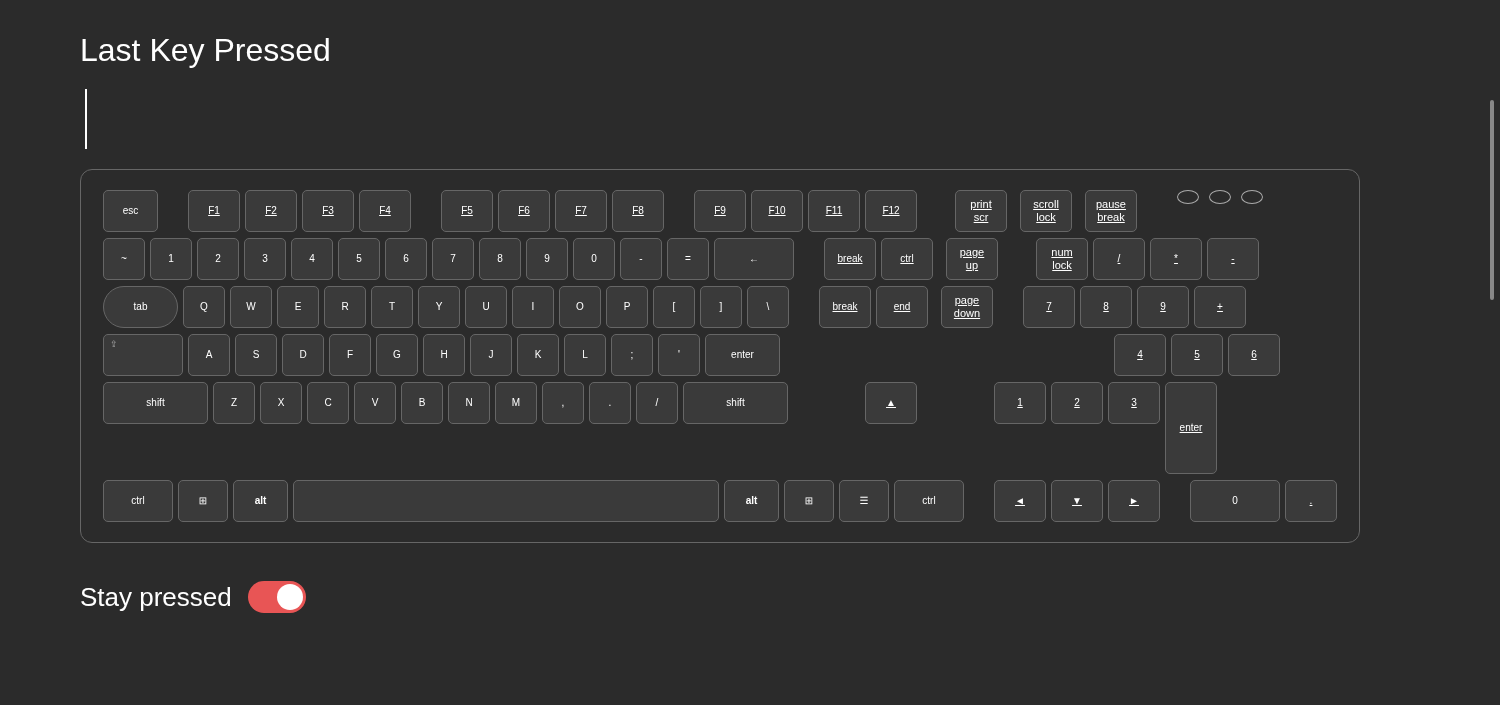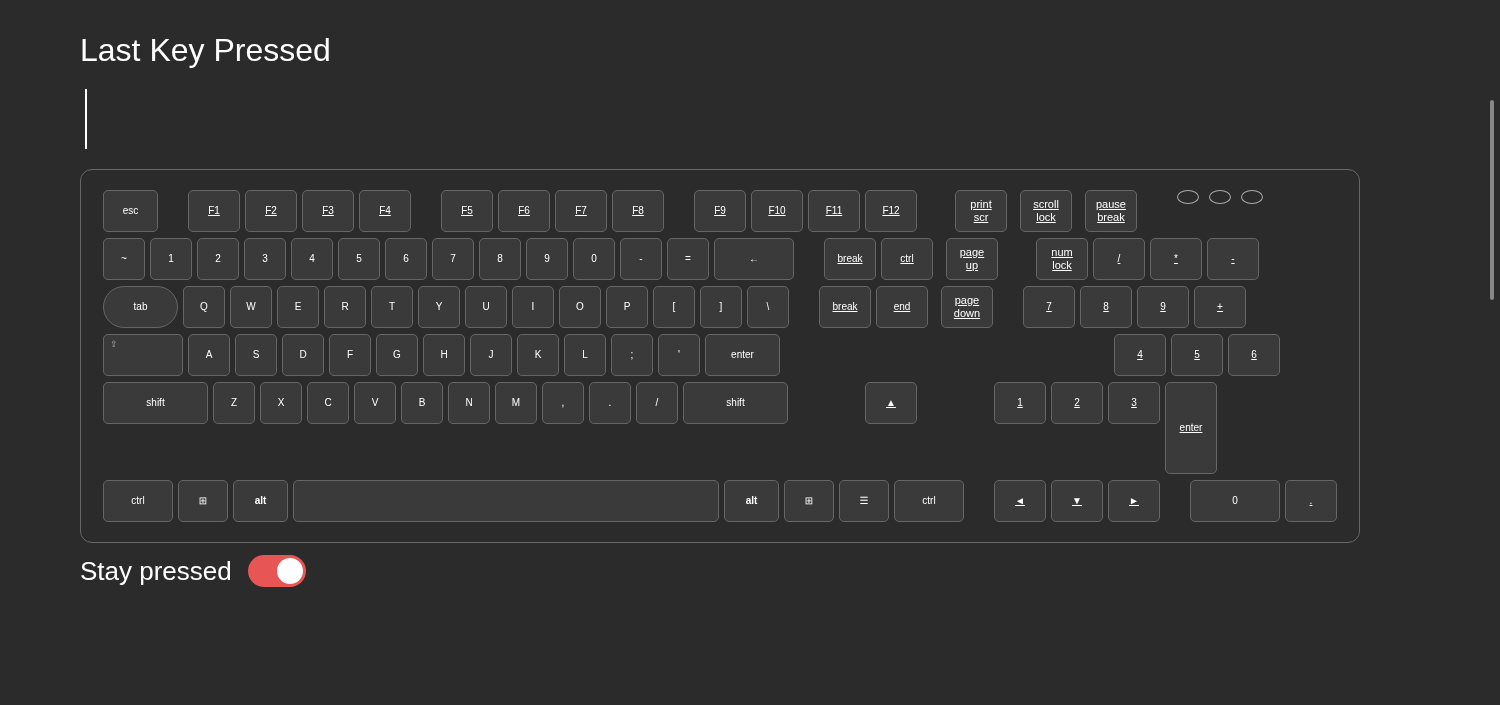--- a/index.html
+++ b/index.html
@@ -119,21 +119,21 @@
 
     .fn-ovals {
       display: flex;
       gap: 10px;
       align-items: center;
       margin-left: 10px;
     }
 
     
     .bottom-section {
-      margin-top: 12px;
+      margin-top: 38px;
       display: flex;
       align-items: center;
       gap: 16px;
     }
 
     .stay-pressed-label {
       font-size: 26px;
       font-weight: 400;
       color: #fff;
     }

